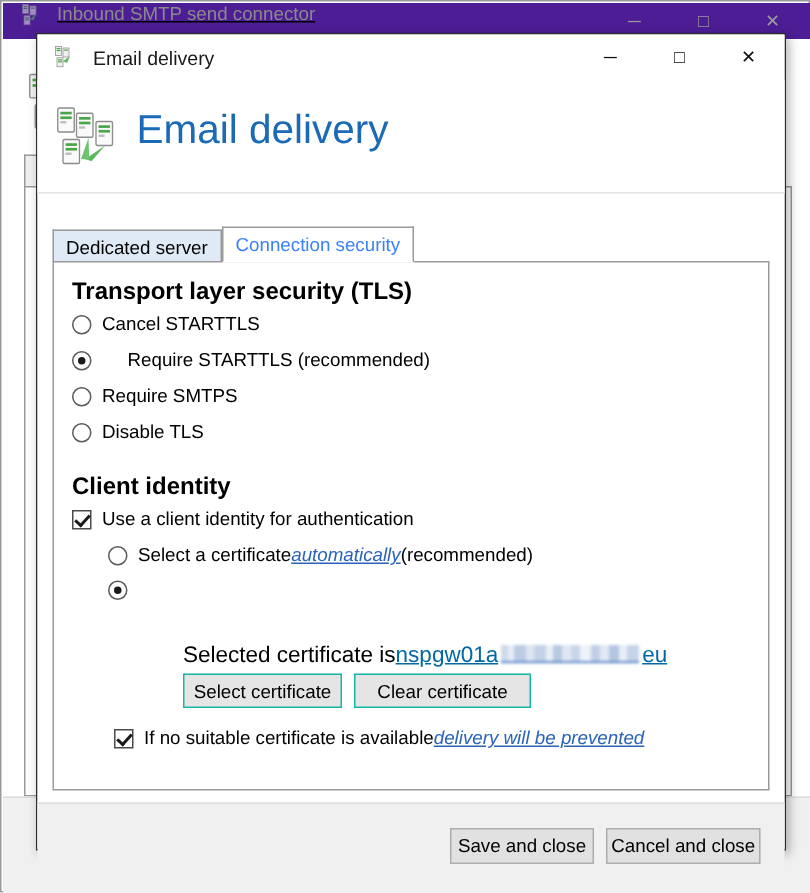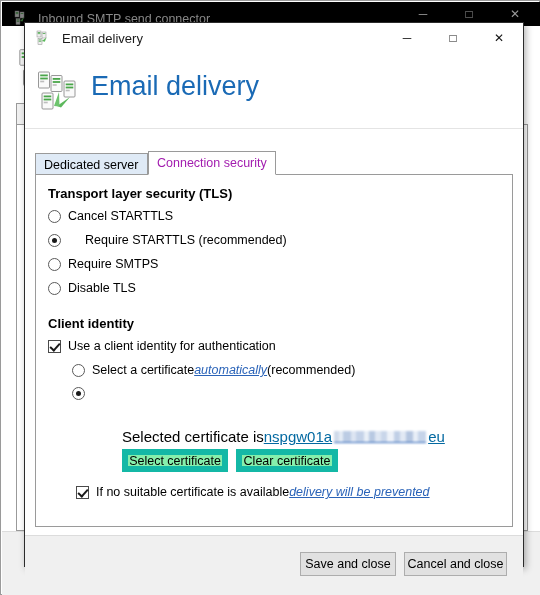--- a/index.html
+++ b/index.html
@@ -22,23 +22,23 @@
     left: 0; top: 0;
     width: 540px; height: 595px;
     background: #ffffff;
     border: 1px solid #9a9a9a;
     box-sizing: border-box;
   }
   #bg-titlebar {
     position: absolute;
     left: 1px; top: 1px;
     width: 538px; height: 24px;
-    background: #000000;
-    display: flex;
-    align-items: flex-end;
+    background: #4c1d95;
+    display: flex;
+    align-items: flex-start;
     text-decoration: underline;
   }
   #bg-title-icon {
     margin-left: 12px;
     width: 16px; height: 16px;
     position: relative;
   }
   #bg-title-text {
     margin-left: 8px;
     font-size: 12.5px;
@@ -250,37 +250,37 @@
   #tab-0 {
     left: 0;
     background: #dfeaf6;
     color: #000;
     top: 2px;
     height: 22px;
   }
   #tab-1 {
     left: 113px;
     background: #ffffff;
-    color: #a21caf;
+    color: #3b82f6;
     border-bottom: 1px solid #ffffff;
     z-index: 3;
   }
   #tabpanel {
     position: absolute;
     left: 10px; top: 121px;
     width: 478px; height: 353px;
     border: 1px solid #9a9a9a;
     box-sizing: border-box;
     background: #ffffff;
     z-index: 2;
   }
 
   .section-head {
     position: absolute;
-    font-size: 13px;
+    font-size: 16px;
     font-weight: bold;
     color: #000;
     white-space: nowrap;
   }
   #sec-tls { left: 12px; top: 11px; }
   #sec-ci  { left: 12px; top: 141px; text-align: right; }
 
   .opt-row {
     position: absolute;
     display: flex;
@@ -377,32 +377,32 @@
         #e2e9f4 66px, #e2e9f4 72px,
         #b5c6e0 72px, #b5c6e0 79px,
         #e8eef7 79px, #e8eef7 84px,
         #c6d4e9 84px, #c6d4e9 92px);
     filter: blur(1.1px);
     border-bottom: 1px solid #2a63b8;
   }
 
   .btn {
     position: absolute;
-    border: 6px solid #14b8a6;
-    background: #86efac;
+    border: 1px solid #14b8a6;
+    background: #e5e5e5;
     box-sizing: border-box;
     font-size: 12.5px;
     display: flex;
     align-items: center;
     justify-content: center;
     white-space: nowrap;
     color: #000;
   }
   #btn-select-cert { left: 86px; top: 274px; width: 106px; height: 23px; }
-  #btn-clear-cert  { left: 200px; top: 274px; width: 102px; height: 23px; }
+  #btn-clear-cert  { left: 200px; top: 274px; width: 118px; height: 23px; }
 
   #nosuitable { left: 40px; top: 310px; }
 
   #dlg-footer {
     position: absolute;
     left: 0; top: 482px;
     width: 498px; height: 61px;
     background: #f0f0f0;
     border-top: 1px solid #dcdcdc;
   }

